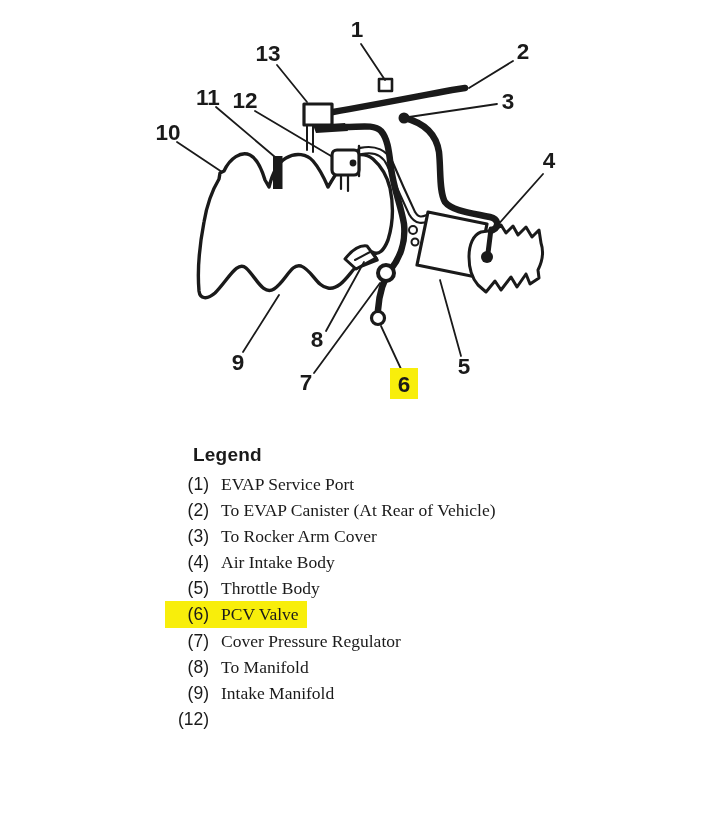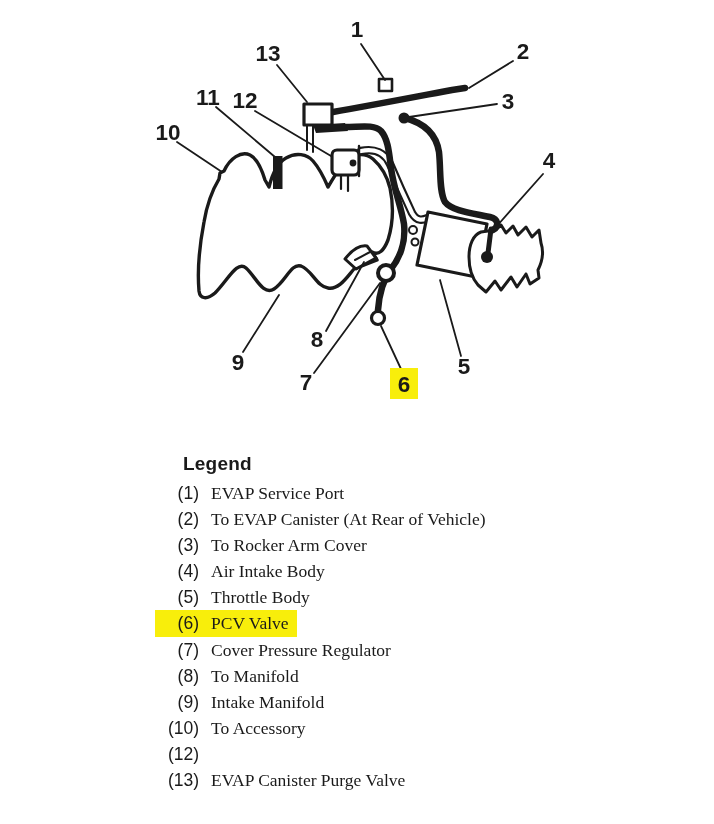--- a/index.html
+++ b/index.html
@@ -8,21 +8,21 @@
   .page {
     position:relative; width:714px; height:824px;
     background:var(--bg); margin:0 auto; overflow:hidden;
   }
   .diagram-svg { position:absolute; left:0; top:0; }
   svg text.callout {
     font-family:"Liberation Sans", sans-serif;
     font-size:22.5px; font-weight:bold; fill:var(--ink);
   }
   .legend {
-    position:absolute; left:145px; top:444px; color:var(--ink);margin-top:9px;
+    position:absolute; left:155px; top:444px; color:var(--ink);
   }
   .legend-title {
     font-size:19px; font-weight:bold; margin-left:38px; margin-bottom:5px;
     letter-spacing:0.2px;
   }
   .lrow {
     display:flex; width:max-content; align-items:baseline;
     height:26.1px; line-height:26.1px; margin-left:10px;
     font-size:17.5px; padding-right:8px;
   }
@@ -178,24 +178,16 @@
     </div>
     <div class="lrow">
       <span class="lnum">(8)</span>
       <span class="llbl">To Manifold</span>
     </div>
     <div class="lrow">
       <span class="lnum">(9)</span>
       <span class="llbl">Intake Manifold</span>
     </div>
     <div class="lrow">
-      <span class="lnum">(10)</span>
-      <span class="llbl">To Accessory</span>
-    </div>
-    <div class="lrow">
       <span class="lnum">(12)</span>
-    </div>
-    <div class="lrow">
-      <span class="lnum">(13)</span>
-      <span class="llbl">EVAP Canister Purge Valve</span>
     </div>
   </div>
 </div>
 
 </body></html>

